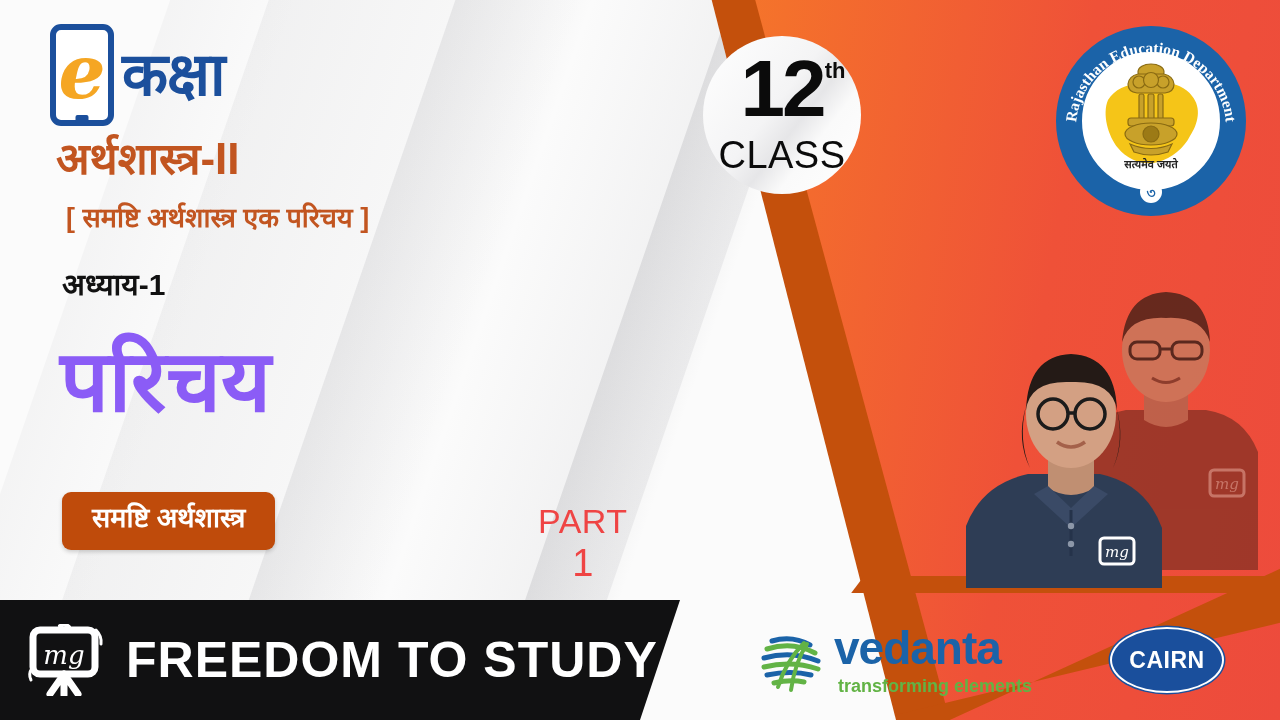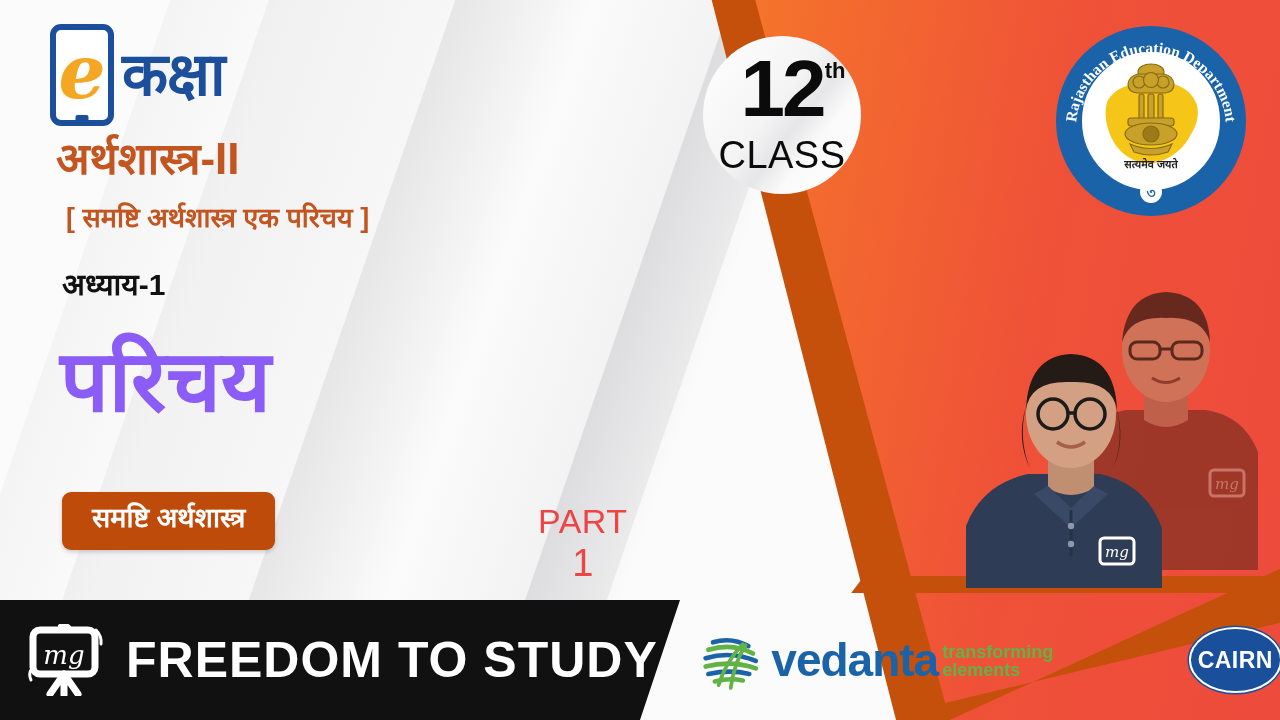--- a/index.html
+++ b/index.html
@@ -98,24 +98,24 @@
   
   .banner{ position:absolute; left:0; top:600px; width:700px; height:120px; background:#111112;
            clip-path: polygon(0 0, 680px 0, 640px 120px, 0 120px); display:flex; align-items:center; }
   .mg-mark{ margin-left:26px; width:78px; height:72px; flex:0 0 auto; }
   .fts{ color:#FFFFFF; font-size:50px; font-weight:700; letter-spacing:1px; margin-left:22px; }
 
   
   .sponsors{ position:absolute; left:700px; top:600px; right:0; height:120px;
              display:flex; align-items:center; justify-content:center; gap:80px; background:transparent; }
   .vedanta{ display:flex; align-items:center; gap:10px; }
-  .ved-word{ display:flex; flex-direction:row; align-items:flex-start; line-height:1; }
+  .ved-word{ display:flex; flex-direction:column; align-items:flex-start; line-height:1; }
   .ved-name{ font-size:46px; font-weight:700; color:#1B63A8; letter-spacing:-1px; }
   .ved-tag{ font-size:18px; font-weight:700; color:#62B345; margin-top:6px; margin-left:4px; }
-  .cairn-oval{ width:96px; height:62px; border-radius:50%; background:#1A4F9C;
+  .cairn-oval{ width:110px; height:62px; border-radius:50%; background:#1A4F9C;
                display:flex; align-items:center; justify-content:center;
                box-shadow:0 0 0 2px #fff, 0 0 0 3.5px #1A4F9C; }
   .cairn-txt{ color:#fff; font-size:23px; font-weight:700; letter-spacing:.5px; }
 </style>
 </head>
 <body>
 
 <div class="stage">
 
   <div class="grad-field"></div>

